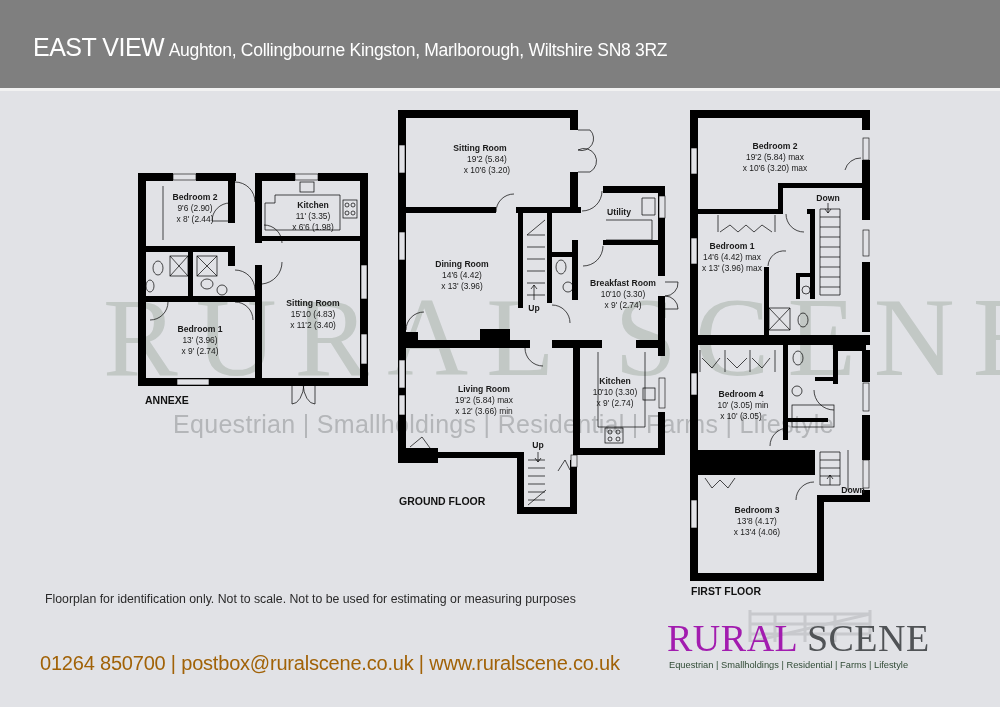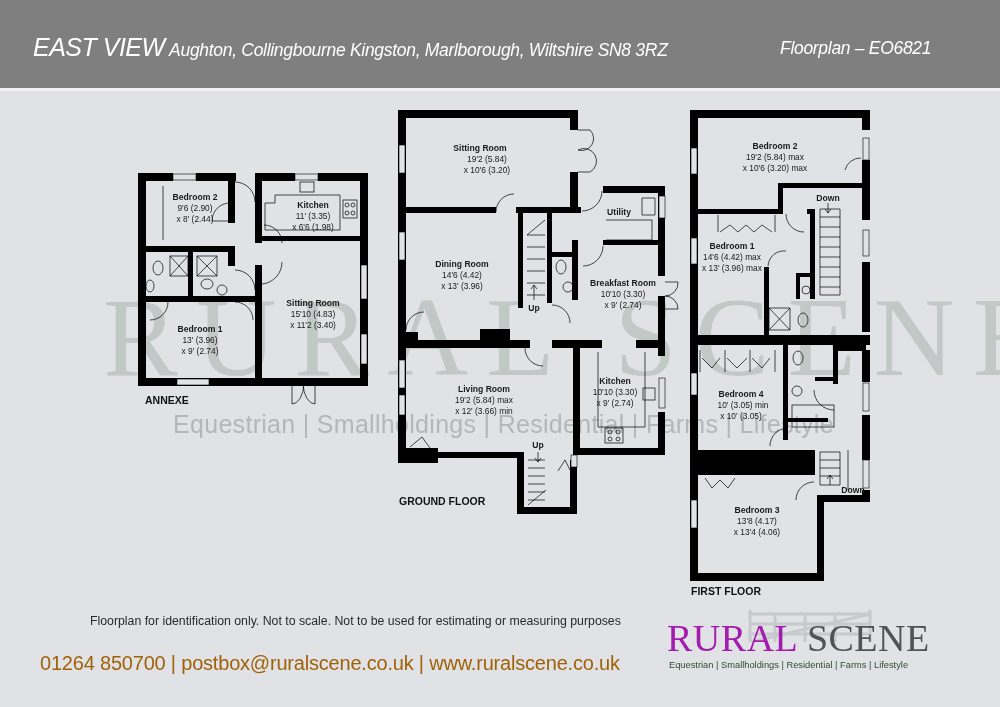--- a/index.html
+++ b/index.html
@@ -1,45 +1,44 @@
 <!DOCTYPE html>
 <html><head>
 <meta charset="utf-8">
 <style>
   html, body { margin:0; padding:0; }
   body { width:1000px; height:707px; background:#e1e2e6; position:relative; overflow:hidden; font-family:"DejaVu Sans", sans-serif; }
-  .header { position:absolute; left:0; top:0; width:1000px; height:88px; background:#7f7f7f; border-bottom:3px solid #f2f2f2;font-style:italic; }
+  .header { position:absolute; left:0; top:0; width:1000px; height:88px; background:#7f7f7f; border-bottom:3px solid #f2f2f2; }
   .header-text { position:absolute; left:33px; top:33px; color:#fff; white-space:nowrap; font-family:"Liberation Sans", sans-serif; }
   .h-name { font-size:25px; letter-spacing:-0.5px; }
   .h-addr { font-size:17.5px; letter-spacing:-0.3px; }
   .h-plan { font-size:17.5px; position:absolute; left:780px; top:38px; color:#fff; letter-spacing:-0.3px; font-family:"Liberation Sans", sans-serif; white-space:nowrap; }
   .watermark { position:absolute; left:103px; top:273px; font-family:"Liberation Serif", serif; font-size:112px; color:#a9b3ab; opacity:0.55; letter-spacing:18px; white-space:nowrap; }
   .watermark-tag { position:absolute; left:173px; top:410px; font-family:"Liberation Sans", sans-serif; font-size:25px; color:#b4b6b9; white-space:nowrap; letter-spacing:0.3px; }
   svg.plan { position:absolute; left:0; top:0; }
   .rl { font-family:"Liberation Sans", sans-serif; font-size:8.4px; fill:#1a1a1a; text-anchor:middle; }
   .rl-b { font-weight:bold; font-size:8.6px; }
   .fl { font-family:"Liberation Sans", sans-serif; font-size:10.5px; font-weight:bold; fill:#111; }
-  .disclaimer { position:absolute; left:45px; top:614px; font-size:12.3px; color:#2a2a2a; font-family:"Liberation Sans", sans-serif; white-space:nowrap;margin-left:45px; }
+  .disclaimer { position:absolute; left:45px; top:592px; font-size:12.3px; color:#2a2a2a; font-family:"Liberation Sans", sans-serif; white-space:nowrap; }
   .contact { position:absolute; left:40px; top:652px; font-size:20px; color:#a16207; font-family:"Liberation Sans", sans-serif; white-space:nowrap; letter-spacing:-0.2px; }
   .logo { position:absolute; left:667px; top:618px; width:290px; }
   .logo-main { font-family:"Liberation Serif", serif; font-size:38px; white-space:nowrap; letter-spacing:0.5px; line-height:40px; }
   .logo-rural { color:#a21caf; }
   .logo-scene { color:#505356;margin-top:36px; }
   .logo-tag { font-family:"Liberation Sans", sans-serif; font-size:9.3px; color:#2f4a34; white-space:nowrap; margin-top:2px; margin-left:2px; }
   .gate { position:absolute; left:745px; top:604px; width:130px; height:38px; opacity:0.35; }
 </style>
 </head>
 <body>
 
 <div class="header">
   <div class="header-text">
     <span class="h-name">EAST VIEW</span>
     <span class="h-addr">Aughton, Collingbourne Kingston, Marlborough, Wiltshire SN8 3RZ</span>
   </div>
-  <div class="h-plan">Floorplan – EO6821</div>
 </div>
 
 <div class="watermark">RURAL SCENE</div>
 <div class="watermark-tag">Equestrian | Smallholdings | Residential | Farms | Lifestyle</div>
 
 <svg class="plan" width="1000" height="707" viewBox="0 0 1000 707">
 
   <g fill="#000">
 
     <rect x="138" y="173" width="8" height="213"></rect>

